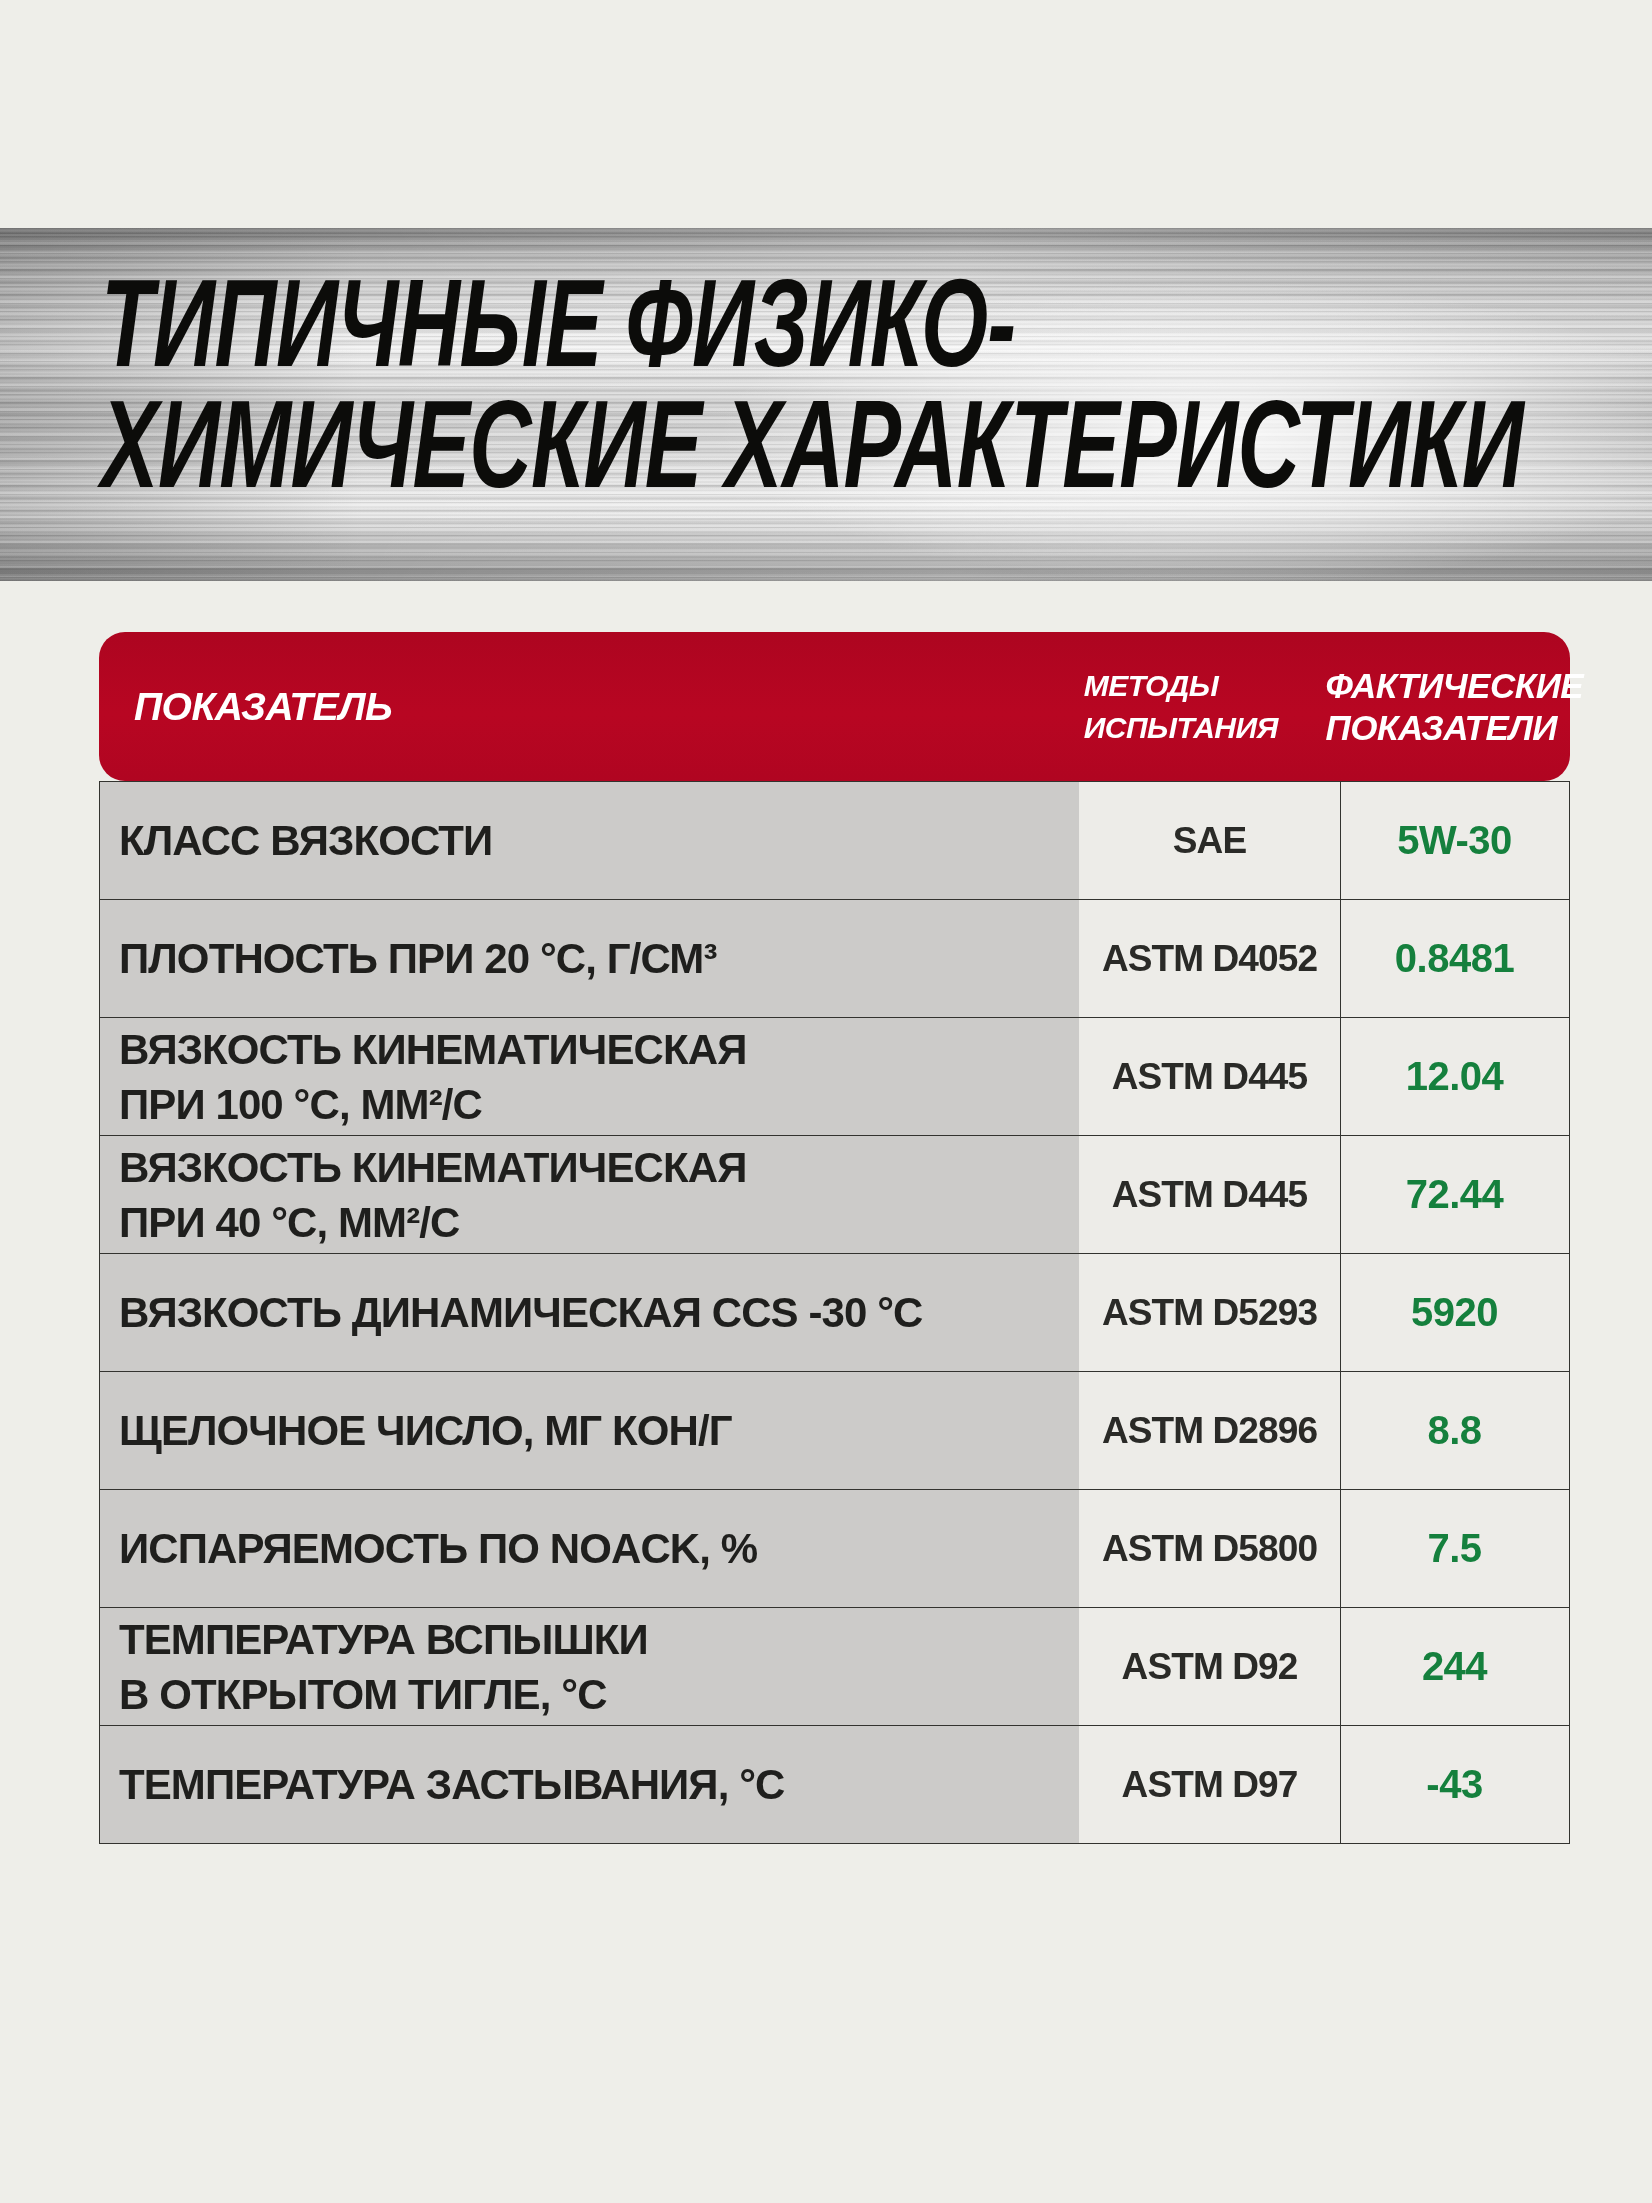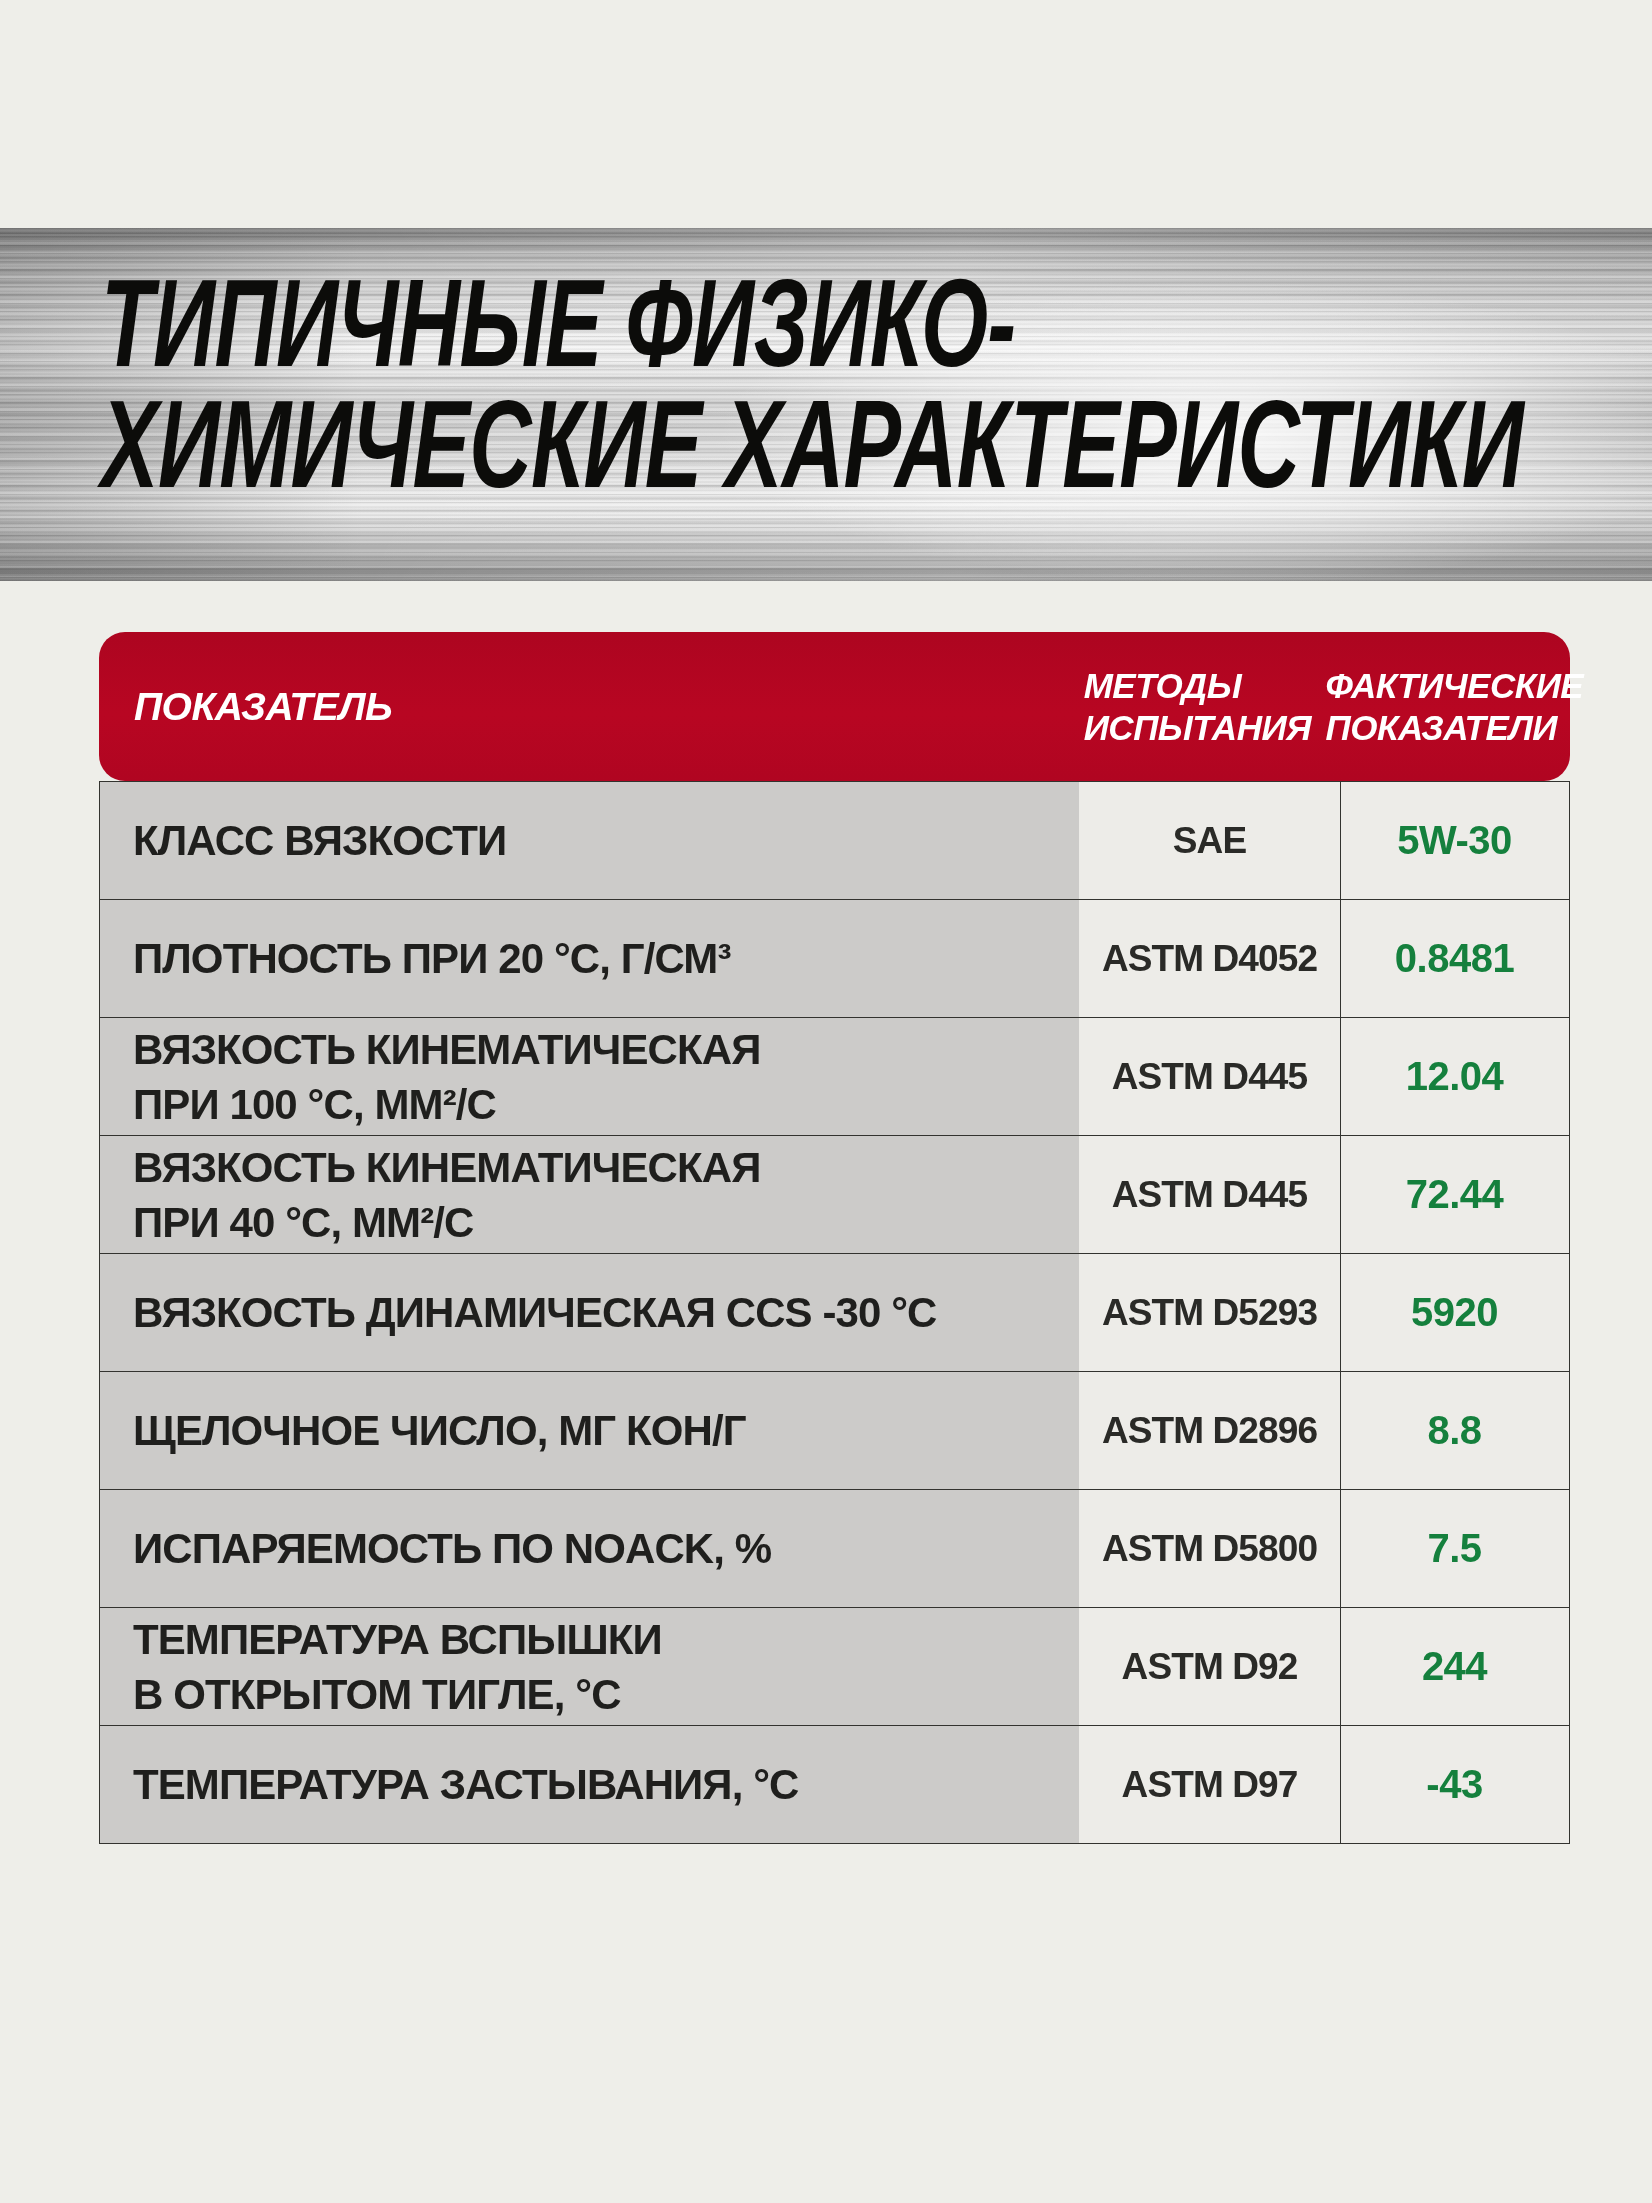--- a/index.html
+++ b/index.html
@@ -33,33 +33,33 @@
   .spec-table { position:absolute; left:99px; top:632px; width:1471px; }
 
   .thead {
     height:149px;
     background:linear-gradient(180deg,#ad0520 0%,#b80622 55%,#b00521 100%);
     display:grid; grid-template-columns:981px 262px 229px;
     align-items:center;
     color:#ffffff; font-weight:bold; font-style:italic;border-radius:26px;
   }
   .h1 { font-size:39px; letter-spacing:-0.5px; padding-left:35px; }
-  .h2 { font-size:35px; line-height:42px; letter-spacing:-0.5px; padding-left:3.7px; }
+  .h2 { font-size:30px; line-height:42px; letter-spacing:-0.5px; padding-left:3.7px; }
   .h3 { font-size:35px; line-height:42px; letter-spacing:-0.5px; margin-left:-16.5px; white-space:nowrap; }
 
   .tbody { border:1.8px solid #33332f; border-top:0; background:#edece8; }
   .row {
     display:grid; grid-template-columns:979px 262px 227px;
     height:118px; border-top:1.8px solid #33332f;
   }
   .cell { display:flex; }
   .c1 {
     background:#cccbc9;
     flex-direction:column; justify-content:center;
-    padding-left:33px;
+    padding-left:19px;
   }
   .c2 {
     background:#edece8; border-right:1.8px solid #33332f;
     align-items:center; justify-content:center;
   }
   .c3 { background:#edece8; align-items:center; justify-content:center; }
 
   .lbl-line {
     font-size:42px; line-height:55px; font-weight:bold;
     letter-spacing:-0.9px; color:#1f1f1d; white-space:nowrap;

